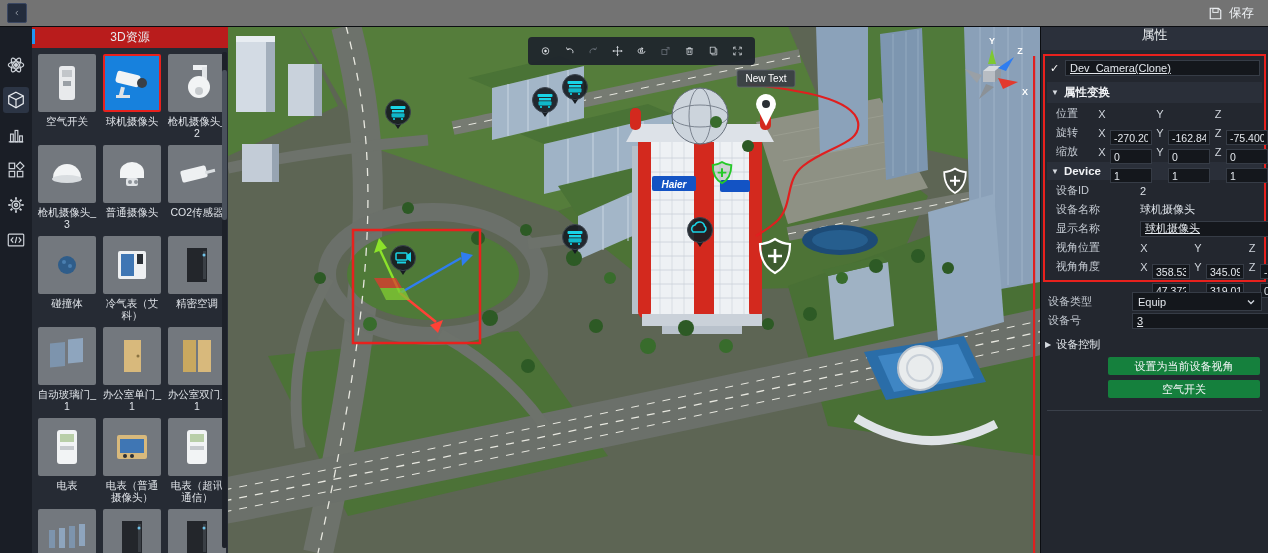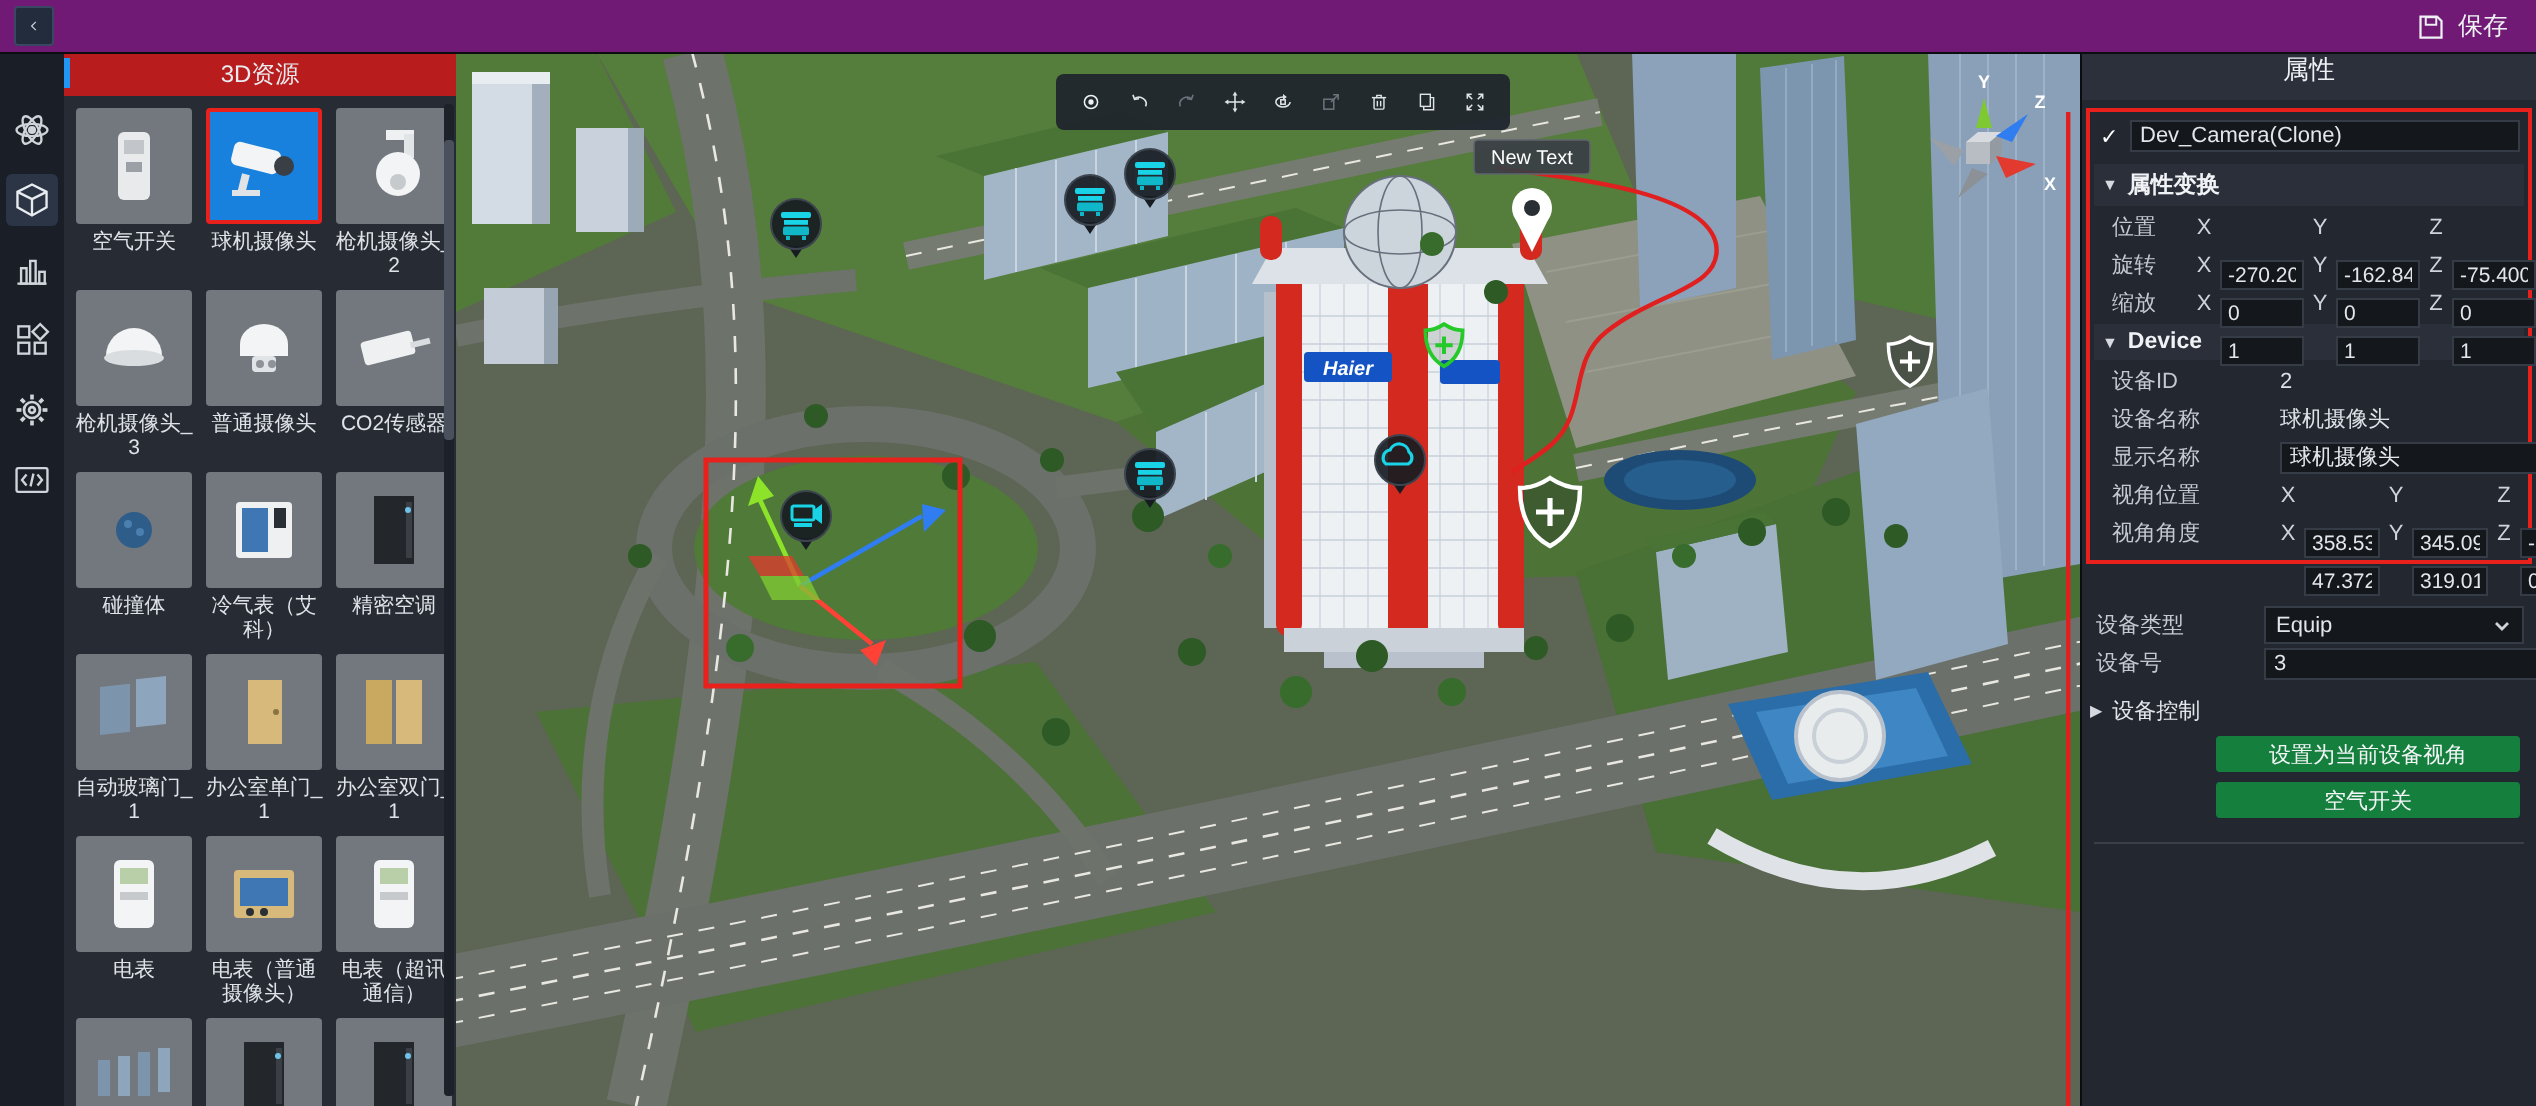--- a/index.html
+++ b/index.html
@@ -1,19 +1,19 @@
 <!DOCTYPE html>
 <html><head>
 <meta charset="utf-8">
 <style>
   html,body{margin:0;padding:0;}
   body{width:1268px;height:553px;overflow:hidden;background:#14171d;
        font-family:"Liberation Sans",sans-serif;position:relative;color:#e8ebef;}
   
-  .topbar{position:absolute;left:0;top:0;width:1268px;height:26px;background:#701a75;
+  .topbar{position:absolute;left:0;top:0;width:1268px;height:26px;background:#737373;
           border-bottom:1px solid #0b0d11;z-index:30;}
   .back-btn{position:absolute;left:7px;top:3px;width:20px;height:20px;background:#232c3c;
             border:1px solid #3a4762;border-radius:2px;display:flex;align-items:center;justify-content:center;cursor:pointer;}
   .save-btn{position:absolute;right:8px;top:2px;height:22px;display:flex;align-items:center;gap:6px;
             background:transparent;border:none;color:#eef1f4;font-size:12.5px;cursor:pointer;padding:0 6px;}
   
   .rail{position:absolute;left:0;top:26px;width:32px;height:527px;background:#1a1e26;
         display:flex;flex-direction:column;align-items:center;padding-top:26px;gap:9px;box-sizing:border-box;z-index:20;}
   .rail-btn{width:26px;height:26px;display:flex;align-items:center;justify-content:center;border-radius:3px;cursor:pointer;}
   .rail-btn.active{background:#2c3545;}
@@ -39,21 +39,21 @@
   .tool-btn{width:23px;height:24px;display:flex;align-items:center;justify-content:center;background:transparent;
             border:none;cursor:pointer;}
   
   .props{position:absolute;left:1040px;top:26px;width:228px;height:527px;background:#23272f;
          border-left:1px solid #0b0d11;box-sizing:border-box;z-index:20;font-size:11px;}
   .props-header{height:24px;background:#2b303b;display:flex;align-items:flex-start;justify-content:center;
                 font-size:13px;color:#eef1f4;}
   .red-group{margin:4px 2px 0 2px;border:2px solid #e8211d;padding:3px 4px 5px 4px;}
   .name-row{display:flex;align-items:center;gap:5px;margin:1px 0 6px 1px;}
   .check{color:#fff;font-size:11px;width:10px;}
-  .tinput{background:#14171c;border:1px solid #363c46;color:#e3e7ec;font-size:11px;padding:0 4px;height:16px;box-sizing:border-box;}
+  .tinput{background:#14171c;border:1px solid #363c46;color:#e3e7ec;font-size:11px;padding:0 4px;height:16px;box-sizing:border-box;text-decoration:underline;}
   .name-input{flex:1;}
   .sec-header{display:flex;align-items:center;gap:5px;background:#2a2f39;padding:3px 4px;margin:2px -2px;
               color:#f0f2f5;font-size:11.5px;font-weight:bold;cursor:pointer;}
   .sec-arrow{font-size:8px;color:#d6dae0;}
   .prow{display:flex;align-items:center;height:17px;padding-left:7px;color:#c3c9d1;gap:4px;margin-top:2px;}
   .t-label{width:38px;flex-shrink:0;}
   .d-label{width:80px;flex-shrink:0;}
   .pvalue{color:#dde2e8;}
   .axis-l{color:#cfd4db;width:8px;text-align:center;flex-shrink:0;}
   .vec{width:42px;height:15px;background:#14171c;border:1px solid #363c46;color:#e3e7ec;
@@ -796,21 +796,21 @@
       <span class="d-label">视角角度</span>
       <span class="axis-l">X</span>
         <input class="vec" style="width: 38px;" value="47.3727">
       <span class="axis-l">Y</span>
         <input class="vec" style="width: 38px;" value="319.016">
       <span class="axis-l">Z</span>
         <input class="vec" style="width: 38px;" value="0">
     </div>
   </div>
 
-  <div class="prow" style="margin-top:22px">
+  <div class="prow" style="margin-top:11px">
     <span class="d-label">设备类型</span>
     <div class="select">
       <span>Equip</span>
       <svg width="10" height="10" viewBox="0 0 10 10">
           <polyline points="2,3.5 5,6.5 8,3.5" fill="none" stroke="#cfd4db" stroke-width="1.4"></polyline>
         </svg>
     </div>
   </div>
   <div class="prow">
     <span class="d-label">设备号</span>

